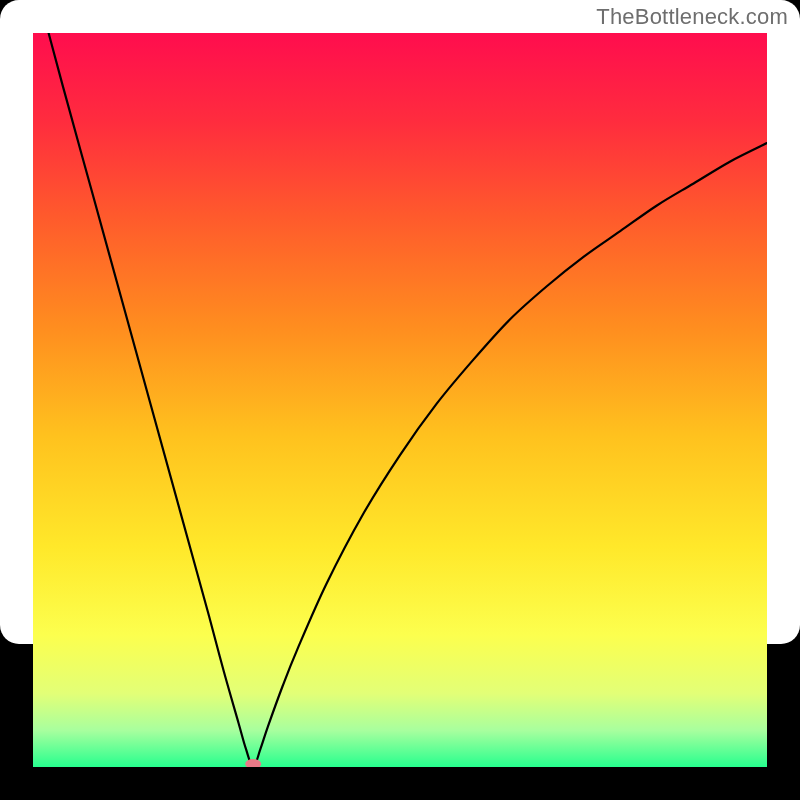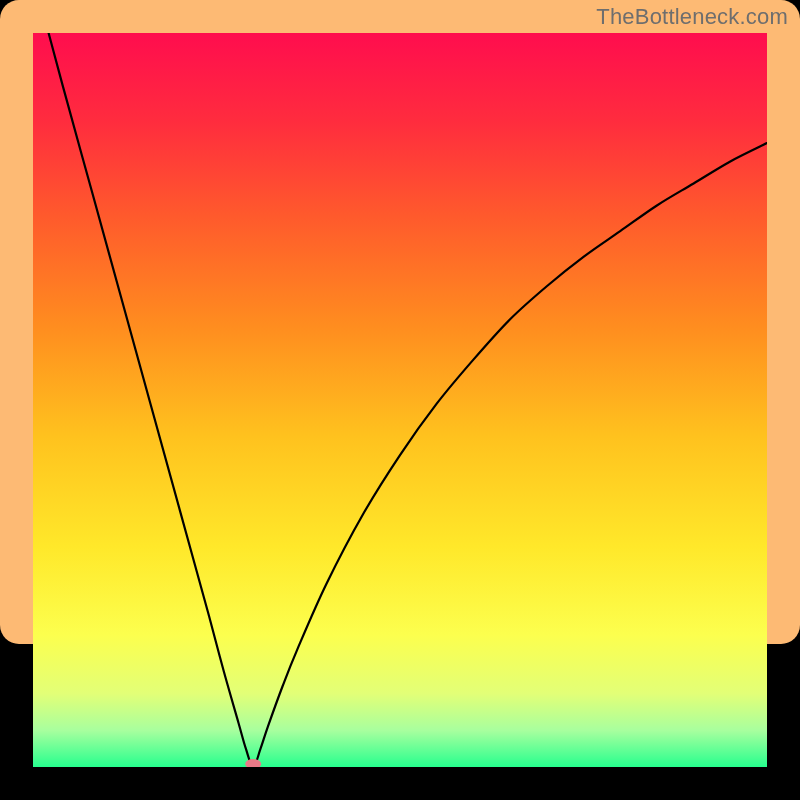--- a/index.html
+++ b/index.html
@@ -10,21 +10,21 @@
     background: #000;
     overflow: hidden;
     font-family: Arial, Helvetica, sans-serif;
   }
   .frame {
     position: absolute;
     left: 0;
     top: 0;
     width: 800px;
     height: 644px;
-    background: #fdba74;
+    background: #ffffff;
     border-radius: 19px;
   }
   .watermark {
     position: absolute;
     top: 4px;
     right: 12px;
     color: #6e6e6e;
     font-size: 22px;
     letter-spacing: 0.2px;
     font-weight: 400;

